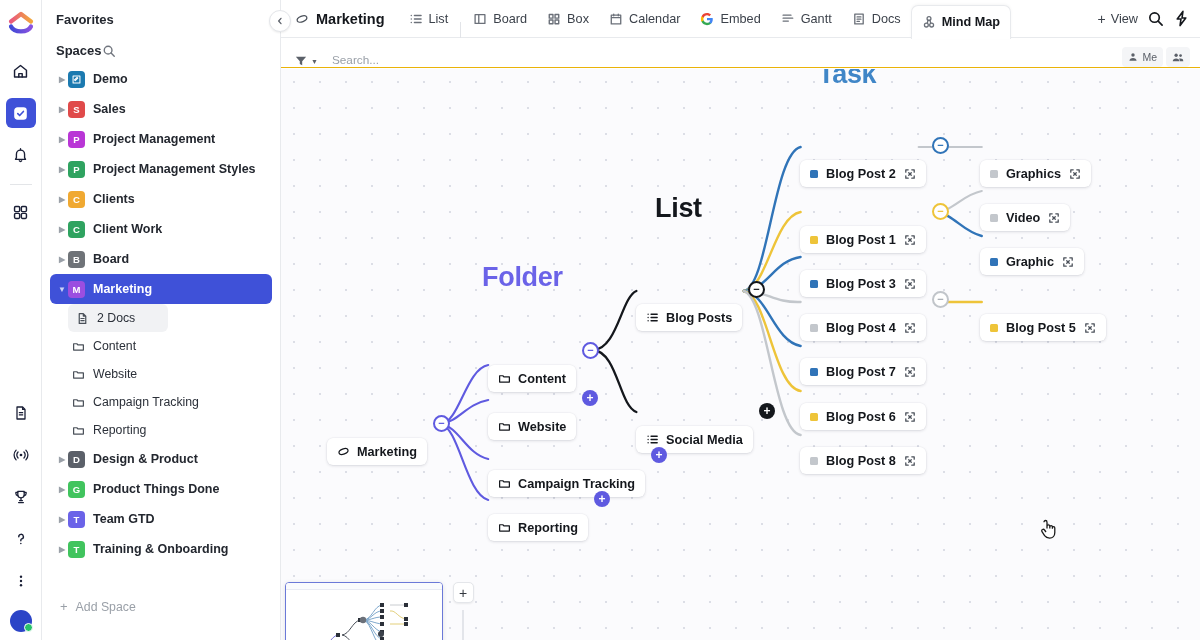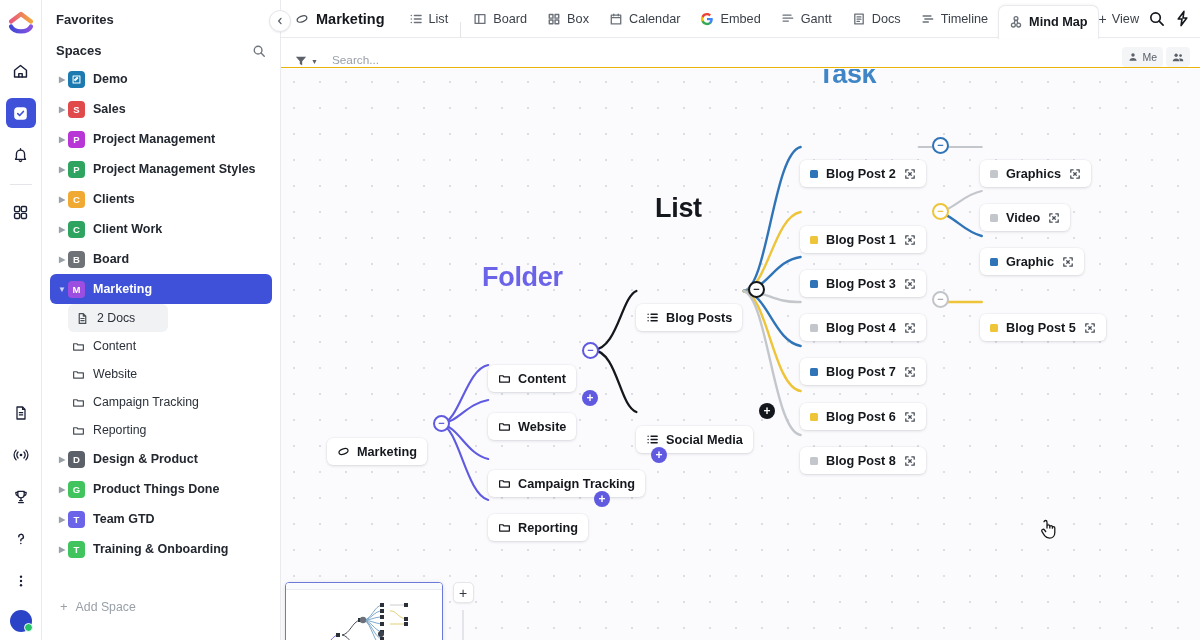--- a/index.html
+++ b/index.html
@@ -49,21 +49,21 @@
   .sidebar {
     width: 239px; height: 640px; flex: none;
     background: #ffffff; border-right: 1px solid #e8eaed;
     position: relative; padding-top: 6px;
     font-size: 12.5px;
   }
   .side-head {
     padding: 6px 14px 6px 14px; font-weight: bold; font-size: 13px; color: #23272f;
   }
   .side-head.spaces {
-    display: flex; align-items: center; justify-content: space-between;
+    display: flex; align-items: center; 
     padding-top: 10px; padding-bottom: 6px;
   }
   .side-search-ico { color: #70757e; cursor: pointer; display:flex; }
   .side-row {
     display: flex; align-items: center;
     height: 30px; margin: 0 8px; padding-left: 6px;
     border-radius: 6px; cursor: pointer;
     font-weight: bold; color: #23272f; font-size: 12.5px;
   }
   .side-row.active { background: #3f51d8; color: #ffffff; }
@@ -498,28 +498,20 @@
             </span>
             <span>Gantt</span>
           </div>
           <div class="tab">
             <span class="ico">
               <svg viewBox="0 0 16 16" width="14" height="14" fill="none" stroke="currentColor" stroke-width="1.5" stroke-linecap="round" stroke-linejoin="round">
                 <path d="M3.2 2.4h9.6v11.2H3.2z M5.8 5.6h4.4 M5.8 8.2h4.4 M5.8 10.8h2.6"></path>
               </svg>
             </span>
             <span>Docs</span>
-          </div>
-          <div class="tab">
-            <span class="ico">
-              <svg viewBox="0 0 16 16" width="14" height="14" fill="none" stroke="currentColor" stroke-width="1.5" stroke-linecap="round" stroke-linejoin="round">
-                <path d="M2.4 4.6h9 M4.4 8h9 M2.4 11.4h6"></path>
-              </svg>
-            </span>
-            <span>Timeline</span>
           </div>
           <div class="tab active">
             <span class="ico">
               <svg viewBox="0 0 16 16" width="14" height="14" fill="none" stroke="currentColor" stroke-width="1.5" stroke-linecap="round" stroke-linejoin="round">
                 <circle cx="5" cy="11.5" r="2.2"></circle>
                 <circle cx="11" cy="11.5" r="2.2"></circle>
                 <circle cx="8" cy="4" r="2.2"></circle>
                 <path d="M7 5.9 L6 9.4 M9 5.9 L10 9.4"></path>
               </svg>
             </span>

